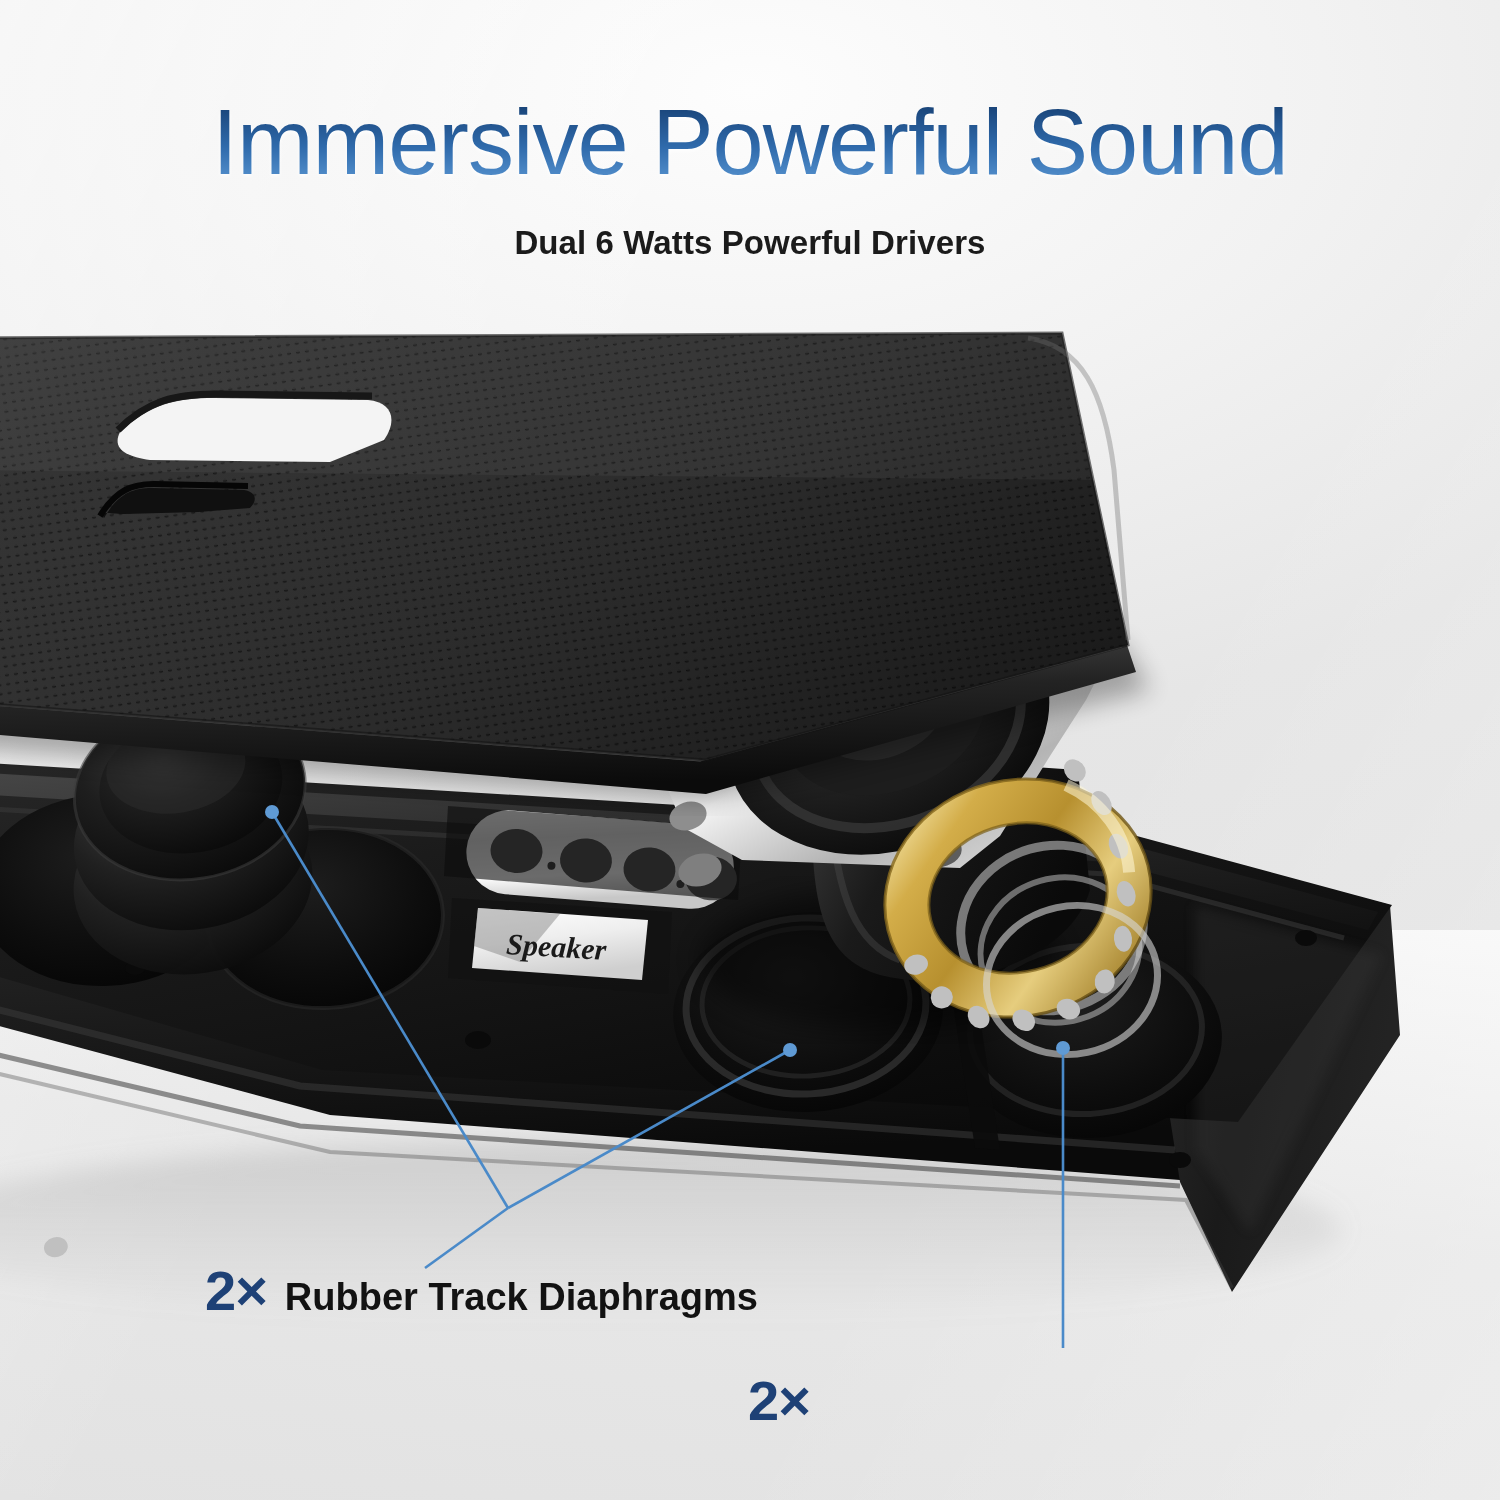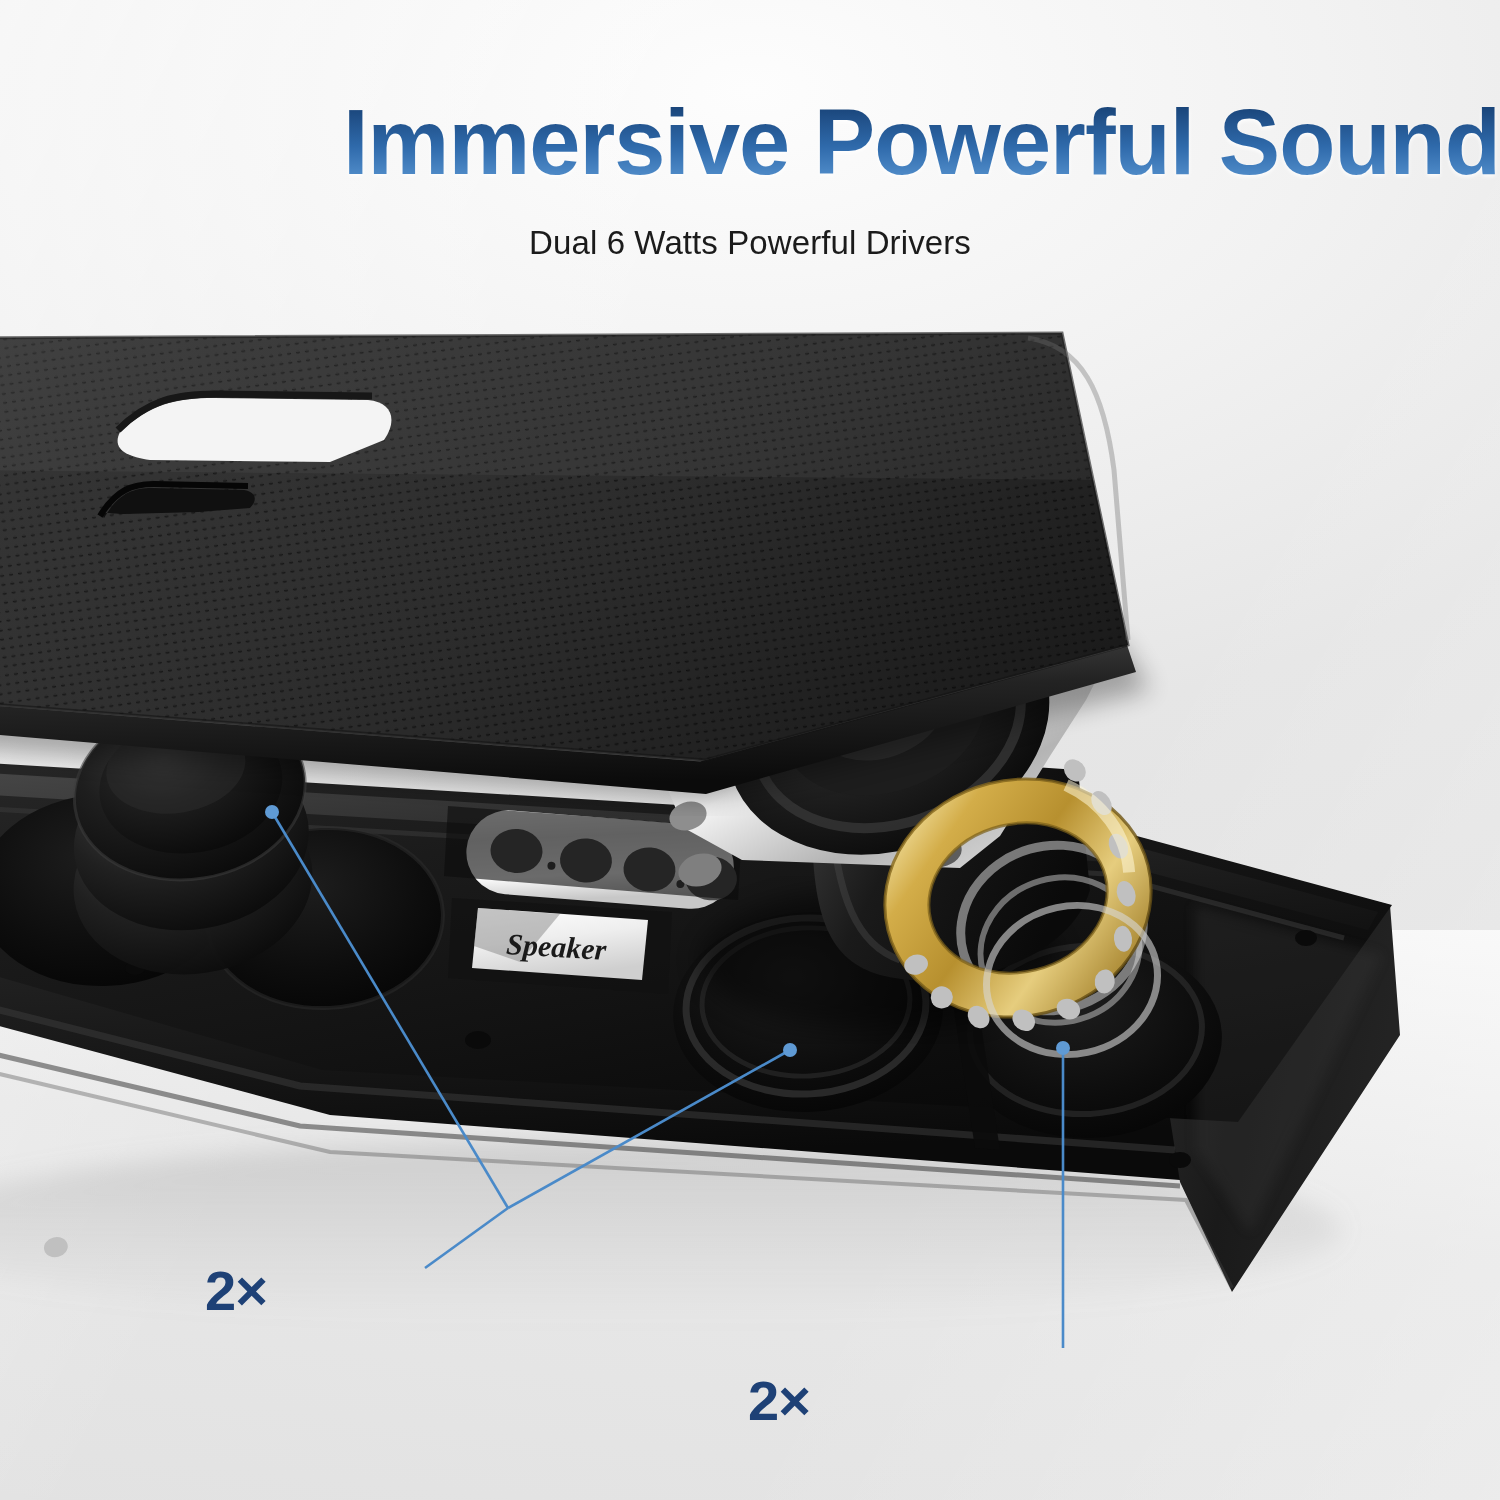--- a/index.html
+++ b/index.html
@@ -21,33 +21,33 @@
     background:linear-gradient(118deg, rgba(255,255,255,.55) 0%, rgba(255,255,255,0) 38%, rgba(255,255,255,0) 66%, rgba(255,255,255,.30) 100%);
   }
   #bg-floor {
     position:absolute; left:-5%; right:-5%; top:62%; bottom:0;
     background:linear-gradient(186deg, rgba(252,252,252,.85) 0%, rgba(240,240,240,.45) 45%, rgba(232,232,232,0) 100%);
   }
 
   
   #title {
     position:absolute; left:0; right:0; top:96px;
-    text-align:right;
-    font-size:92px; font-weight:700; letter-spacing:-1px;
+    text-align:center;
+    font-size:92px; font-weight:400; letter-spacing:-1px;
     line-height:1;
     background:linear-gradient(180deg,#123a6b 0%,#1f4e86 22%,#2f6aab 55%,#4a86c4 82%,#5d93cd 100%);
     -webkit-background-clip:text; background-clip:text;
     color:transparent; -webkit-text-fill-color:transparent;
     filter:drop-shadow(0 2px 2px rgba(255,255,255,.9));
     white-space:nowrap;
   }
   #subtitle {
     position:absolute; left:0; right:0; top:224px;
     text-align:center;
-    font-size:33px; font-weight:400; color:#1b1b1b;
+    font-size:33px; font-weight:700; color:#1b1b1b;
     letter-spacing:.1px;
   }
 
   
   #stage { position:absolute; inset:0; }
   .svg-layer { position:absolute; inset:0; width:1500px; height:1500px; }
 
   
   .anno { position:absolute; display:flex; align-items:baseline; white-space:nowrap; }
   .anno .qty {
@@ -363,17 +363,18 @@
   <g fill="#5f9ad4">
     <circle cx="272" cy="812" r="7"></circle>
     <circle cx="790" cy="1050" r="7"></circle>
     <circle cx="1063" cy="1048" r="7"></circle>
   </g>
 </svg>
 </div>
 
 <div class="anno" id="anno-1">
   <span class="qty">2×</span>
+  <span class="lbl">Rubber Track Diaphragms</span>
 </div>
 
 <div class="anno" id="anno-2">
   <span class="qty">2×</span>
 </div>
 
 </body></html>

